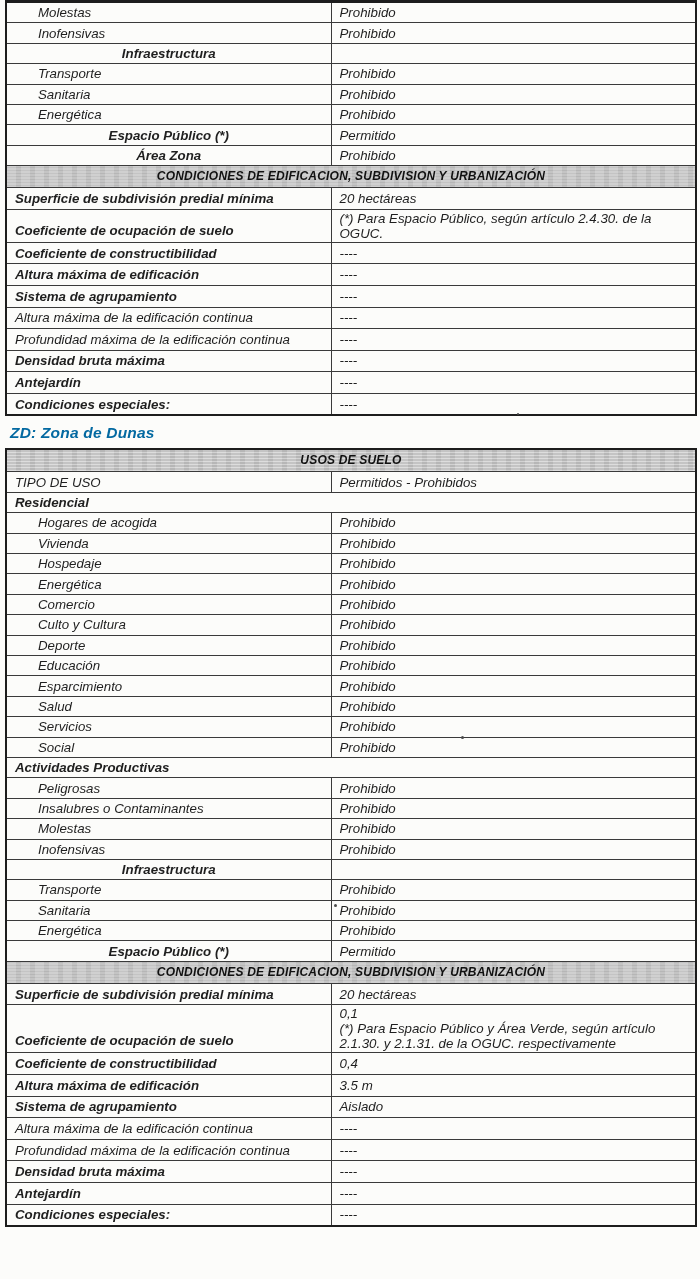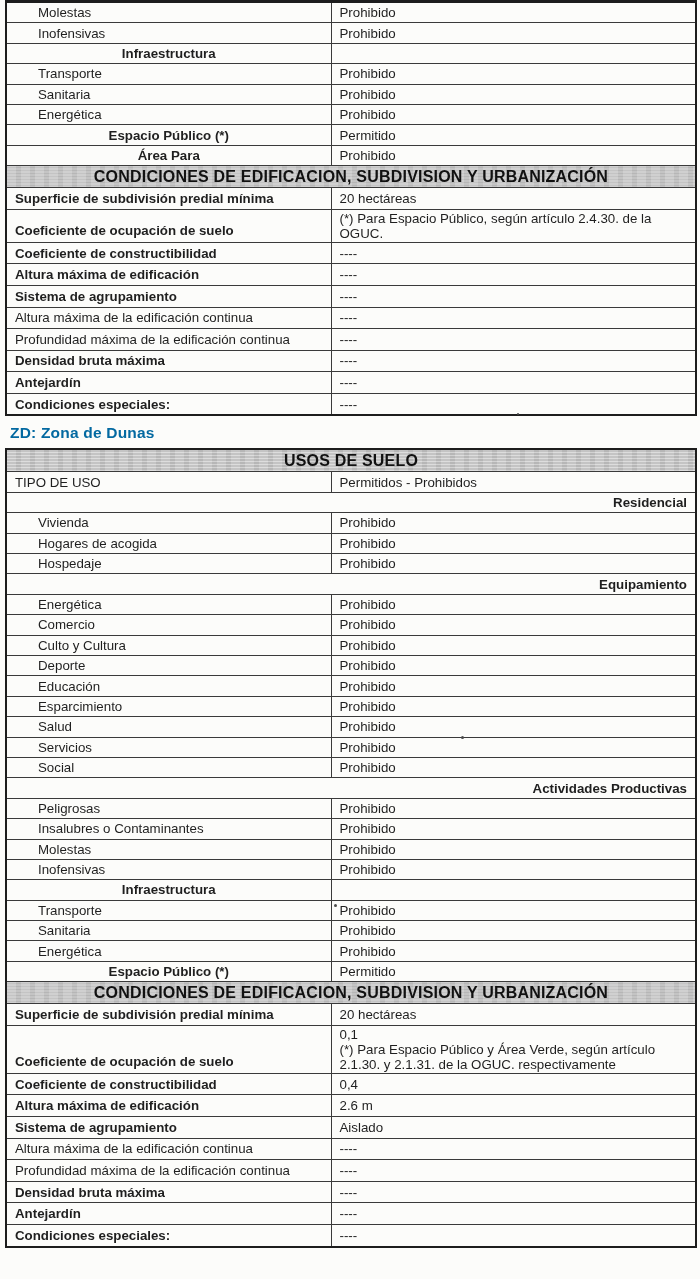--- a/index.html
+++ b/index.html
@@ -3,21 +3,21 @@
 <meta charset="utf-8">
 <style>
   html,body { margin:0; padding:0; }
   body {
     width:700px; height:1279px;
     background:#fcfcfa;
     font-family:"Liberation Sans", sans-serif;
     color:#1f1f1f;
     overflow:hidden;
   }
-  .page { position:relative; width:700px; height:1279px; overflow:hidden; }
+  .page { position:relative; width:700px; height:1279px; overflow:hidden;font-style:italic; }
 
   table.t {
     border-collapse:collapse;
     table-layout:fixed;
     width:690px;
     margin-left:5px;
     border:2.4px solid #1d1d1d;
   }
   table.t1 { border-top-width:3px; }
   .c1 { width:325px; }
@@ -29,31 +29,31 @@
     line-height:15px;
     padding:2px 8px;
     vertical-align:middle;
     overflow:hidden;
   }
   tr.u td  { height:19.4px; padding-top:0; padding-bottom:0; }
   tr.c td  { height:18.6px; padding-top:1px; padding-bottom:1px; }
 
   .row-sub .lbl      { padding-left:31px; }
   .row-section .lbl  { font-weight:700;text-align:center; }
-  .row-merged .lbl   { font-weight:700;text-align:right; }
+  .row-merged .lbl   { font-weight:700; }
   .bold .lbl         { font-weight:700; }
   .val               { padding-left:13px; white-space:pre-line; }
   tr.tall .lbl       { vertical-align:bottom; padding-bottom:4px; }
   tr.tall td         { height:auto; }
 
   tr.band td {
     height:17px;
     text-align:center;
     font-weight:700;
-    font-size:16px;
+    font-size:12px;
     letter-spacing:.2px;
     color:#111;
     padding:2px 20px;
     background-color:#cbcbcb;
     background-image:
       repeating-linear-gradient(0deg, rgba(255,255,255,.28) 0 1px, rgba(0,0,0,.06) 1px 3px),
       repeating-linear-gradient(90deg, rgba(255,255,255,.10) 0 9px, rgba(0,0,0,.05) 9px 14px);
   }
 
   .zone-title {
@@ -110,21 +110,21 @@
           <td class="lbl">Energética</td>
           <td class="val">Prohibido</td>
         </tr>
 
         <tr class="u row-section">
           <td class="lbl">Espacio Público (*)</td>
           <td class="val">Permitido</td>
         </tr>
 
         <tr class="u row-section">
-          <td class="lbl">Área Para</td>
+          <td class="lbl">Área Zona</td>
           <td class="val">Prohibido</td>
         </tr>
       </tbody>
     <tbody>
       <tr class="band">
         <td colspan="2">CONDICIONES DE EDIFICACION, SUBDIVISION Y URBANIZACIÓN</td>
       </tr>
     </tbody>
     <tbody>
 
@@ -198,38 +198,34 @@
           <td class="lbl">TIPO DE USO</td>
           <td class="val">Permitidos - Prohibidos</td>
         </tr>
 
         <tr class="u row-merged">
           <td class="lbl" colspan="2">Residencial</td>
 
         </tr>
 
         <tr class="u row-sub">
+          <td class="lbl">Hogares de acogida</td>
+          <td class="val">Prohibido</td>
+        </tr>
+
+        <tr class="u row-sub">
           <td class="lbl">Vivienda</td>
           <td class="val">Prohibido</td>
         </tr>
 
         <tr class="u row-sub">
-          <td class="lbl">Hogares de acogida</td>
-          <td class="val">Prohibido</td>
-        </tr>
-
-        <tr class="u row-sub">
           <td class="lbl">Hospedaje</td>
           <td class="val">Prohibido</td>
         </tr>
 
-        <tr class="u row-merged">
-          <td class="lbl" colspan="2">Equipamiento</td>
-
-        </tr>
 
         <tr class="u row-sub">
           <td class="lbl">Energética</td>
           <td class="val">Prohibido</td>
         </tr>
 
         <tr class="u row-sub">
           <td class="lbl">Comercio</td>
           <td class="val">Prohibido</td>
         </tr>
@@ -339,21 +335,21 @@
 (*) Para Espacio Público y Área Verde, según artículo 2.1.30. y 2.1.31. de la OGUC. respectivamente</td>
         </tr>
 
         <tr class="c bold">
           <td class="lbl">Coeficiente de constructibilidad</td>
           <td class="val">0,4</td>
         </tr>
 
         <tr class="c bold">
           <td class="lbl">Altura máxima de edificación</td>
-          <td class="val">2.6 m</td>
+          <td class="val">3.5 m</td>
         </tr>
 
         <tr class="c bold">
           <td class="lbl">Sistema de agrupamiento</td>
           <td class="val">Aislado</td>
         </tr>
 
         <tr class="c">
           <td class="lbl">Altura máxima de la edificación continua</td>
           <td class="val">----</td>

